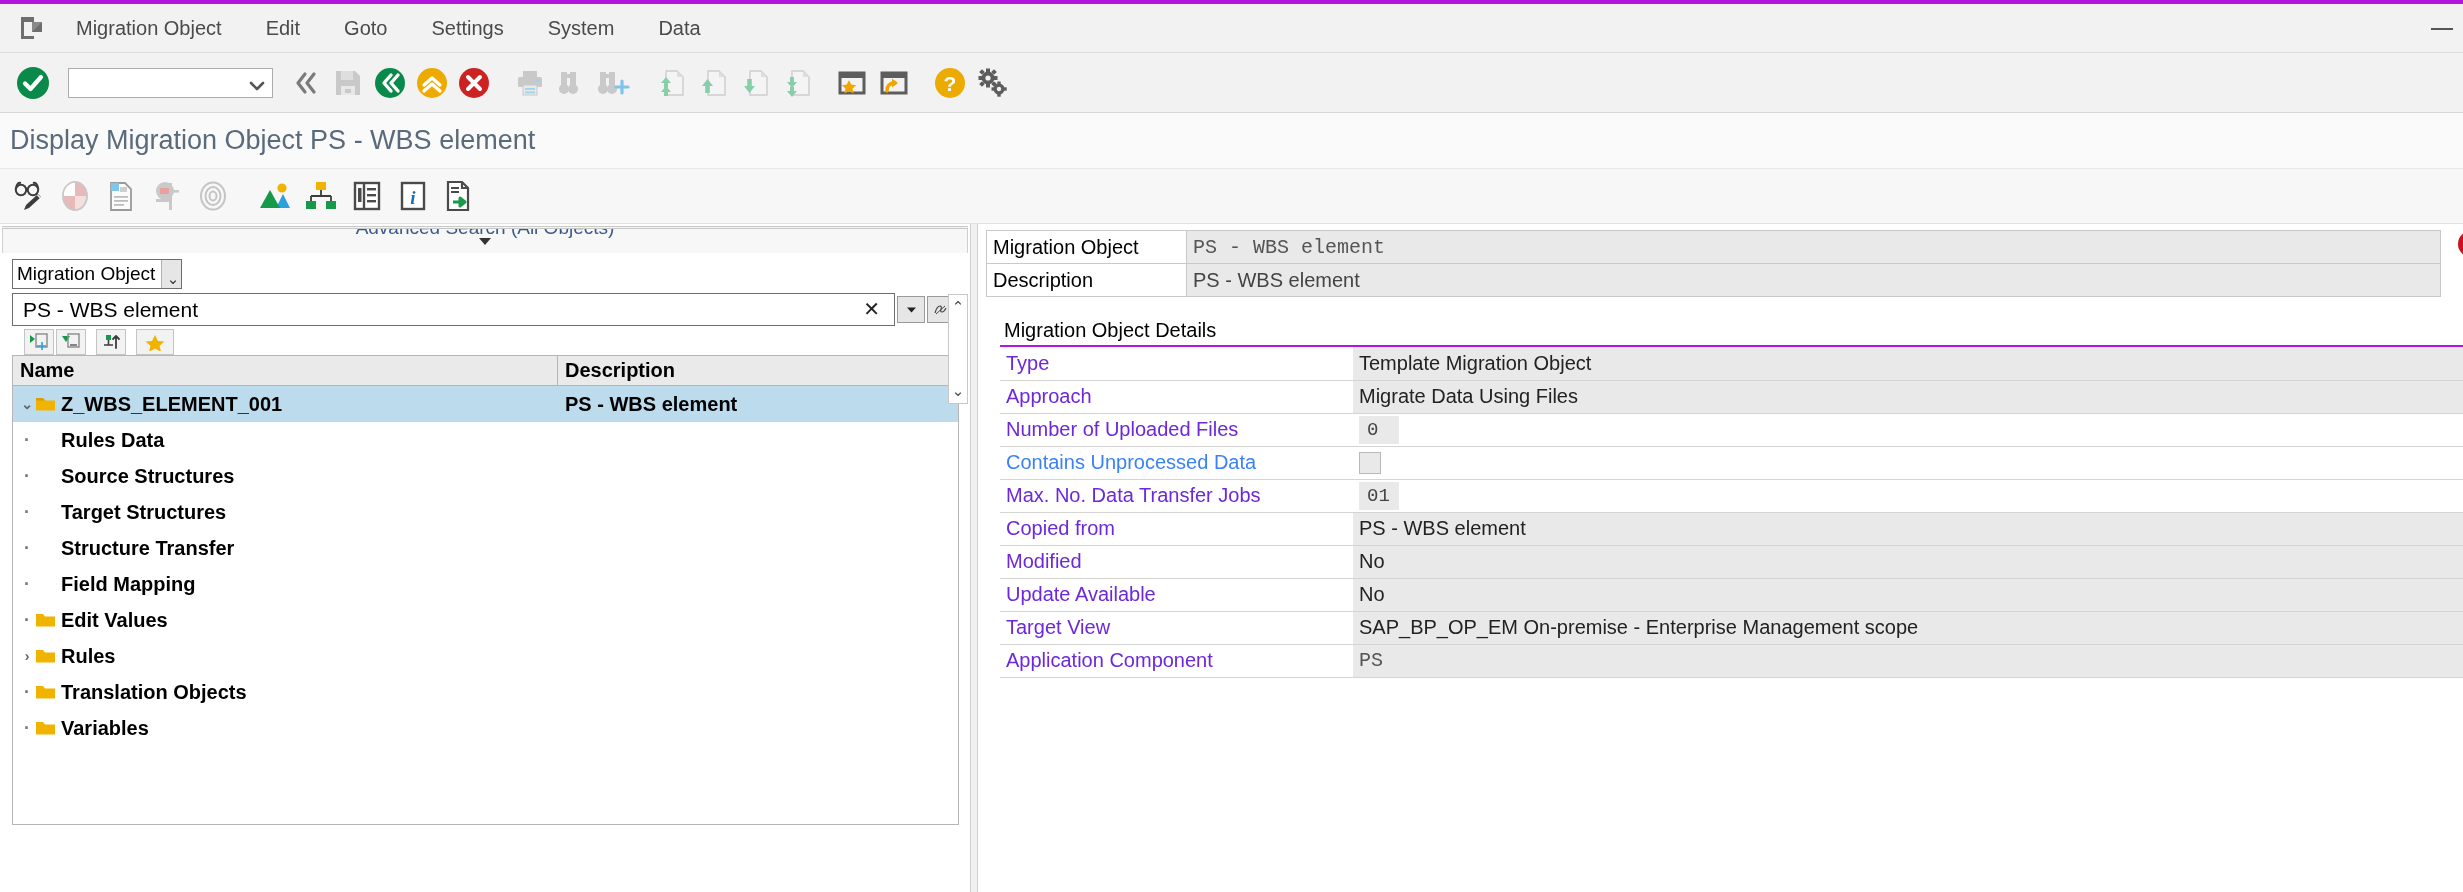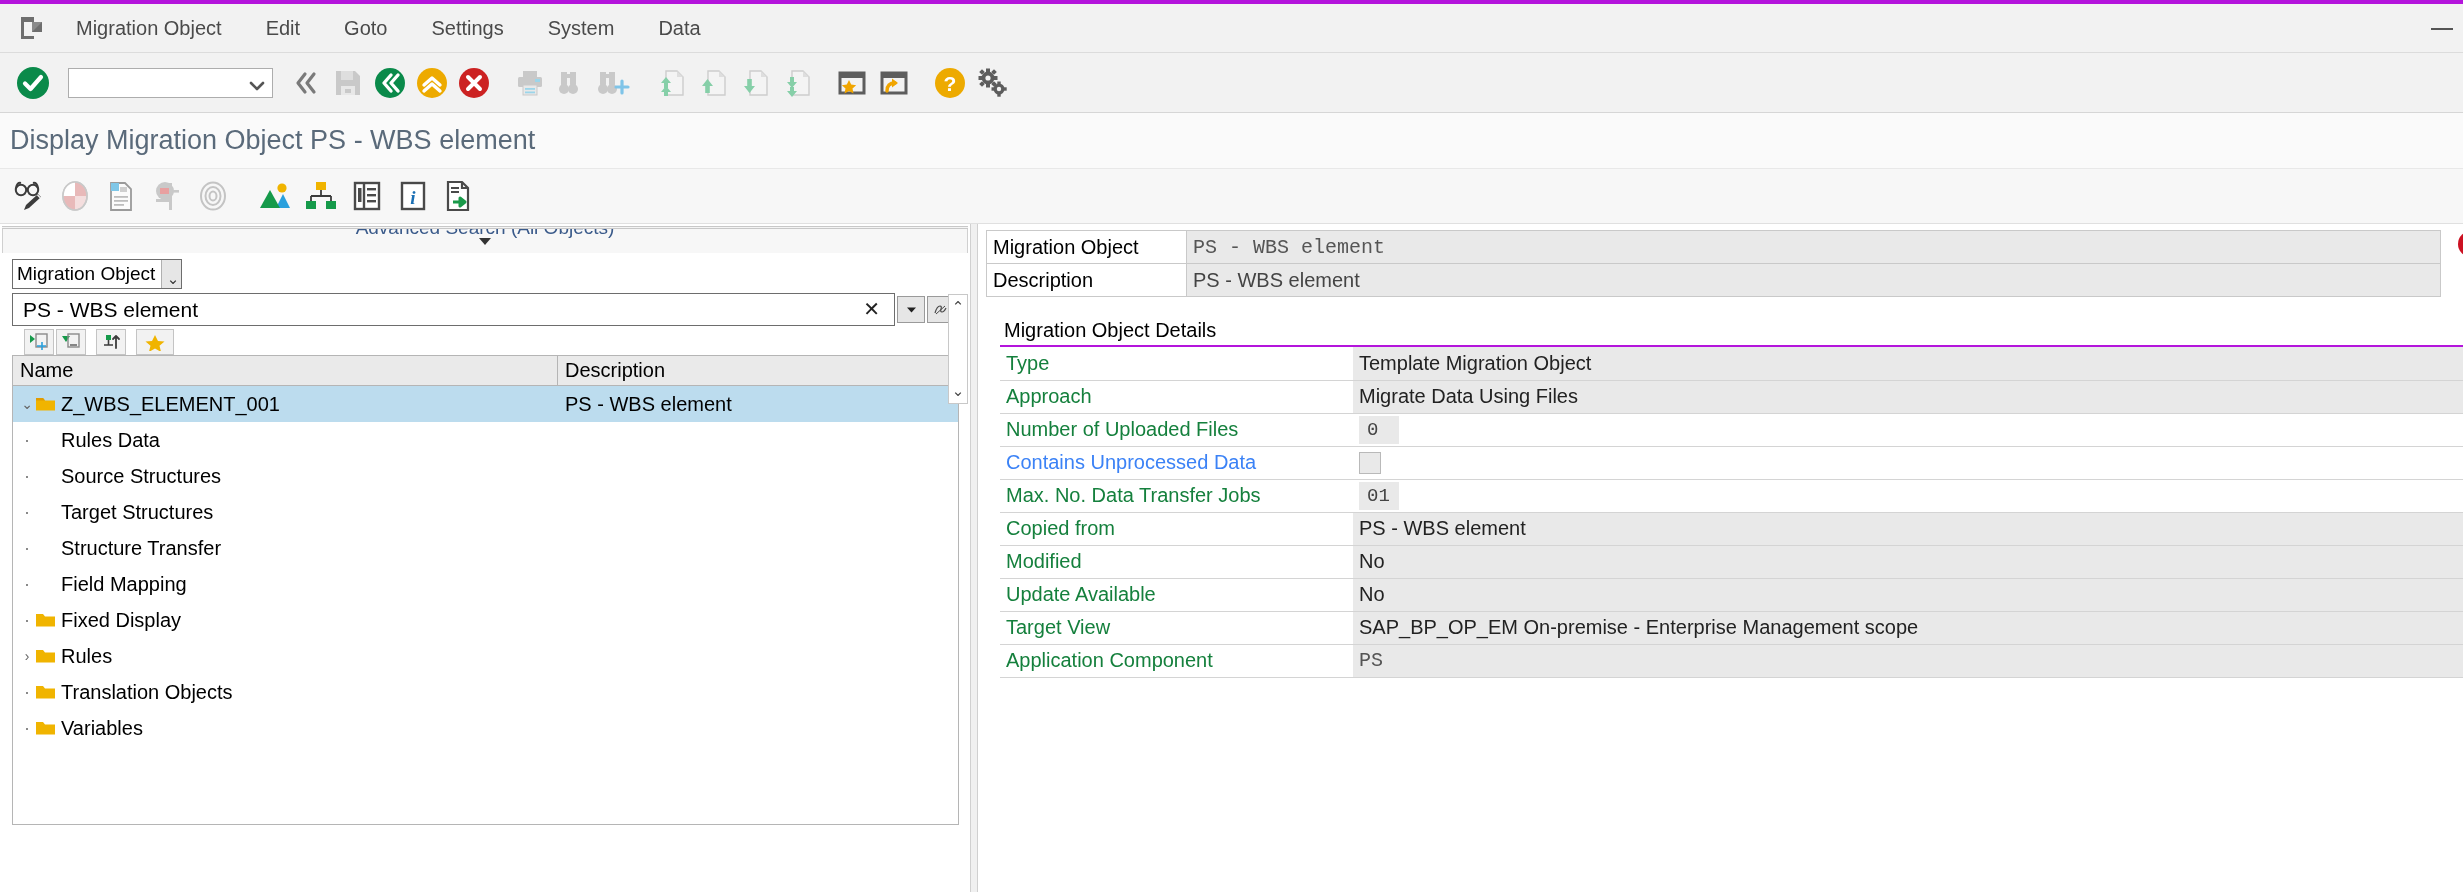--- a/index.html
+++ b/index.html
@@ -114,21 +114,21 @@
   .treetools { display:flex; align-items:center; margin-top:3px; margin-left:12px; }
   .tt-btn {
     width:30px; height:26px; border:1px solid #c4c4c4; background:#f2f2f2;
     display:flex; align-items:center; justify-content:center; margin-right:2px; flex:none;
   }
   .tt-gap { width:8px; }
 
   
   .treebox {
     margin:0 0 0 12px; width:947px; border:1px solid #b5b5b5;
-    background:#fff; height:470px; position:relative; overflow:hidden;
+    background:#fff; height:470px; position:relative; overflow:hidden;font-weight:bold;
   }
   .tree-head { display:flex; height:30px; background:#eaeaea; border-bottom:1px solid #b5b5b5; }
   .th {
     font-size:20px; color:#000; padding-left:7px; line-height:29px;
   }
   .th.name { width:545px; border-right:1px solid #b5b5b5; }
   .th.desc { flex:1; }
   .trow { display:flex; height:36px; align-items:center; font-size:20px; color:#000; }
   .trow.selected { background:#bcdcee; }
   .tname { width:545px; display:flex; align-items:center; height:36px; padding-left:6px; border-right:1px solid transparent; }
@@ -159,21 +159,21 @@
   }
   .status-dot { width:26px; height:26px; border-radius:50%; background:#cc1122; margin-right:10px; flex:none; }
 
   
   .group { margin:22px 0 0 14px; width:1650px; }
   .group-title { font-size:20px; color:#000; padding-left:4px; padding-bottom:3px; }
   .group-line { height:2px; background:#b414dc; width:1640px; }
 
   .det-table { border-collapse:collapse; width:1640px; table-layout:fixed; margin-top:0px; }
   .det-table td { height:33px; font-size:20px; border-bottom:1px solid #d4d4d4; padding:0 0 0 6px; vertical-align:middle; }
-  .det-lbl { width:353px; color:#15803d; background:#fff; }
+  .det-lbl { width:353px; color:#6d28d9; background:#fff; }
   .det-lbl.dim { color:#3b82f6; }
   .det-val { background:#e9e9e9; color:#222; padding-left:8px; position:relative; }
   .det-val.plain { background:#fff; }
   .cellbox {
     display:inline-block; background:#e9e9e9; color:#444; min-width:40px;
     height:28px; line-height:28px; padding:0 8px; font-family:"Liberation Mono", monospace; font-size:19px;
   }
   .cbox { display:inline-block; width:22px; height:22px; background:#e9e9e9; border:1px solid #b9b9b9; vertical-align:middle; }
   .det-val.mono { font-family:"Liberation Mono", monospace; color:#555; }
 </style>
@@ -611,21 +611,21 @@
       </div>
 
       <div class="trow">
         <div class="tname">
           <span class="tdot">·</span>
           <span class="folder">
             <svg width="22" height="18" viewBox="0 0 22 18">
                 <path d="M1 3 h7 l2 2.4 h10 v10 h-19 z" fill="#f0b400"></path>
               </svg>
           </span>
-          <span>Fixed Display</span>
+          <span>Edit Values</span>
         </div>
         <div class="tdesc"></div>
       </div>
 
       <div class="trow">
         <div class="tname">
           <span class="twist">›</span>
           <span class="folder">
             <svg width="22" height="18" viewBox="0 0 22 18">
                 <path d="M1 3 h7 l2 2.4 h10 v10 h-19 z" fill="#f0b400"></path>

